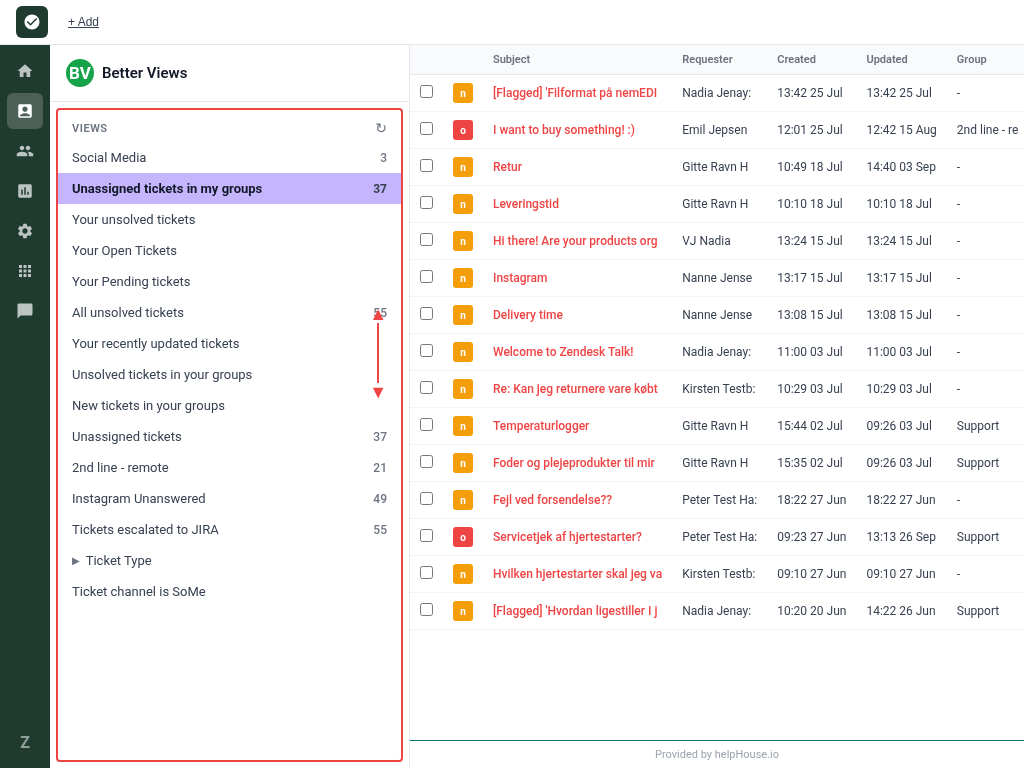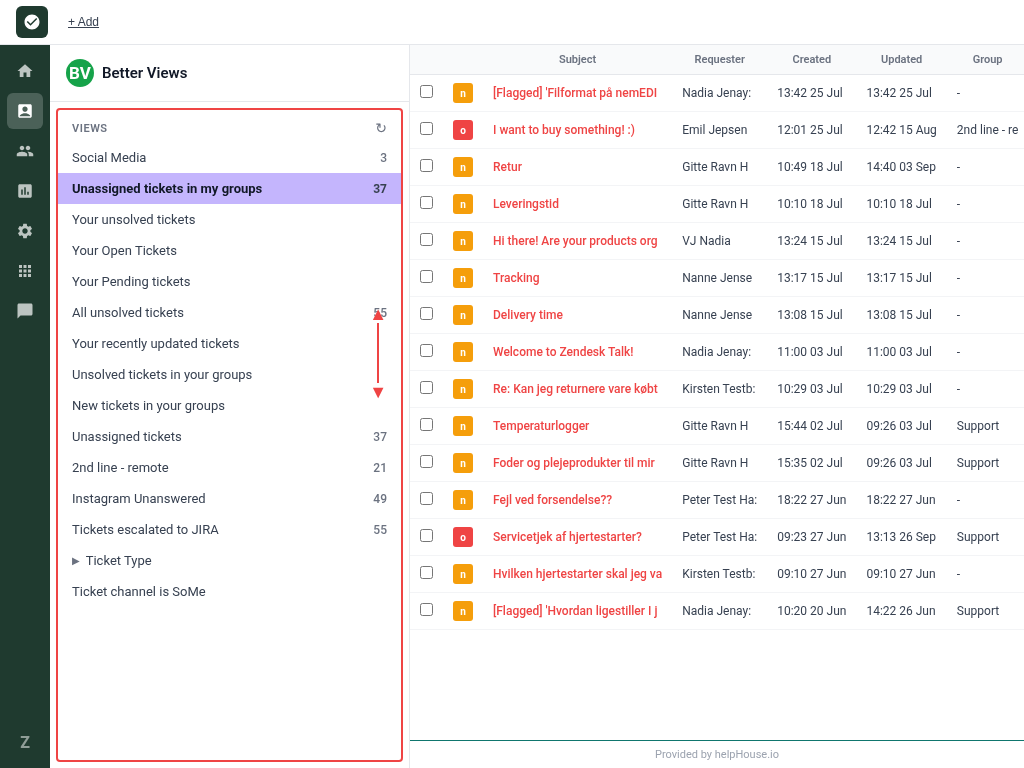--- a/index.html
+++ b/index.html
@@ -91,21 +91,21 @@
     }
     .tickets-table {
       flex: 1; overflow-y: auto; background: #fff;
     }
     .tickets-table::-webkit-scrollbar { width: 6px; }
     .tickets-table::-webkit-scrollbar-track { background: #f3f4f6; }
     .tickets-table::-webkit-scrollbar-thumb { background: #d1d5db; border-radius: 3px; }
 
     table { width: 100%; border-collapse: collapse; }
     thead th {
-      padding: 8px 10px; text-align: center; font-size: 11px; font-weight: 600;
+      padding: 8px 10px; text-align: left; font-size: 11px; font-weight: 600;
       color: #6b7280; border-bottom: 1px solid #e5e7eb; background: #f9fafb;
       white-space: nowrap; position: sticky; top: 0; z-index: 5;
     }
     tbody tr { border-bottom: 1px solid #f3f4f6; }
     tbody td { padding: 8px 10px; font-size: 12px; color: #374151; white-space: nowrap; }
     tbody td.subject { max-width: 220px; overflow: hidden; text-overflow: ellipsis; color: #ef4444; font-weight: 500; }
 
     .priority-badge {
       width: 20px; height: 20px; border-radius: 3px; display: inline-flex; align-items: center; justify-content: center; font-size: 10px; font-weight: 700; color: #fff;
     }
@@ -342,21 +342,21 @@
     <td>13:24 15 Jul</td>
     <td>-</td>
   </tr>
             <tr>
     <td class="check-cell">
       <input type="checkbox" style="">
     </td>
     <td>
       <span class="priority-badge priority-n">n</span>
     </td>
-    <td class="subject">Tracking</td>
+    <td class="subject">Instagram</td>
     <td>Nanne Jense</td>
     <td>13:17 15 Jul</td>
     <td>13:17 15 Jul</td>
     <td>-</td>
   </tr>
             <tr>
     <td class="check-cell">
       <input type="checkbox" style="">
     </td>
     <td>

